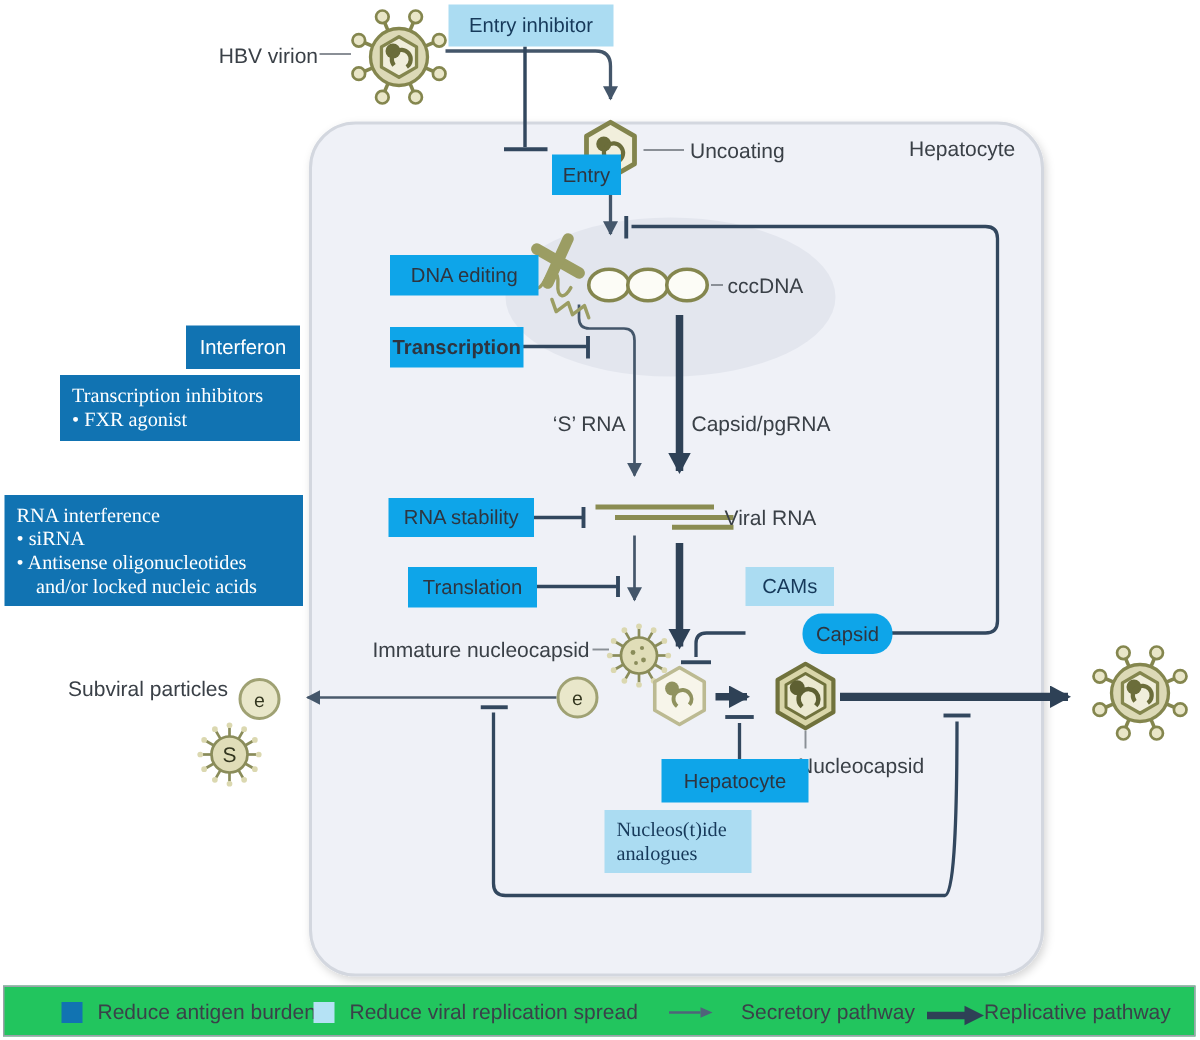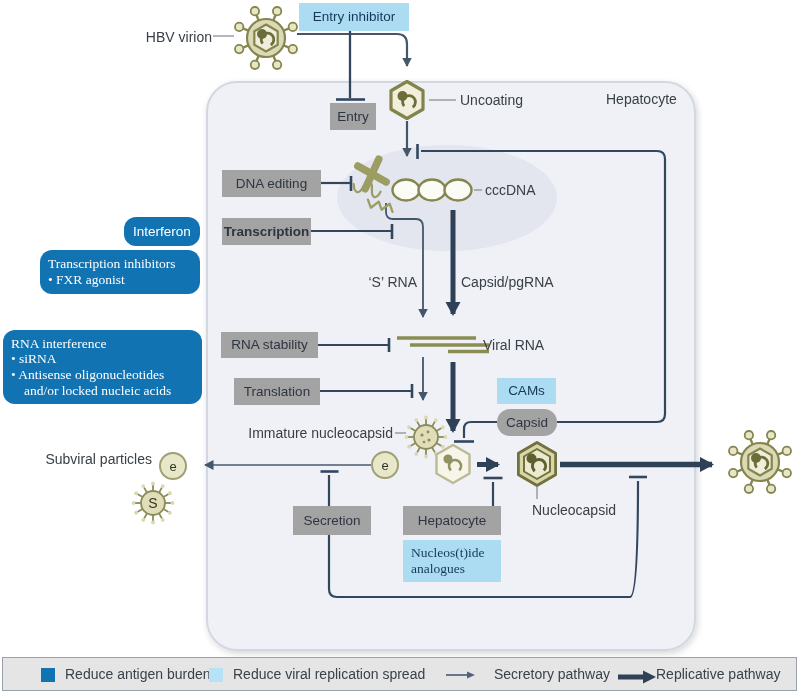--- a/index.html
+++ b/index.html
@@ -3,28 +3,28 @@
 <meta charset="utf-8">
 <style>
   html,body{margin:0;padding:0;background:#ffffff;}
   #fig{position:relative;width:800px;height:693px;background:#ffffff;
        font-family:"Liberation Sans",sans-serif;overflow:hidden;}
   #wires{position:absolute;left:0;top:0;z-index:1;}
   .lbl{position:absolute;z-index:3;font-size:14px;color:#3a4047;white-space:nowrap;}
   .r{text-align:right;}
   .box{position:absolute;z-index:3;display:flex;align-items:center;justify-content:center;
        font-size:13.5px;line-height:1.15;text-align:center;}
-  .box-gray{background:#a3a3a3;color:#2e3540;}
-  .box-dark{background:#1173b2;color:#ffffff;border-radius:12px;}
+  .box-gray{background:#0ea5e9;color:#2e3540;margin-left:38px;}
+  .box-dark{background:#1173b2;color:#ffffff;}
   .box-light{background:#abdcf2;color:#16395a;}
   .box-multi{flex-direction:column;align-items:flex-start;justify-content:center;
        text-align:left;padding:4px 8px;box-sizing:border-box;font-family:Liberation Serif, serif;}
   .indent{padding-left:13px;}
   #legend{position:absolute;left:2px;top:657px;width:793px;height:32px;z-index:3;
-       border:1.5px solid #9ba1a9;background:#e5e5e5;}
+       border:1.5px solid #9ba1a9;background:#22c55e;}
   .lg-item{position:absolute;top:8px;font-size:14px;color:#3a4149;white-space:nowrap;}
   .sw{position:absolute;top:10px;width:14px;height:14px;display:inline-block;}
   .sw-dark{background:#1173b2;}
   .sw-light{background:#b5e2f5;}
   .lg-arrow{position:absolute;top:11px;}
 </style>
 </head>
 <body>
 
 <div id="fig">
@@ -258,21 +258,20 @@
   <span>Nucleos(t)ide</span>
   <span>analogues</span>
 </div>
 
 <div class="box box-gray" style="left:330px;top:103px;width:46px;height:27px;">Entry</div>
 <div class="box box-gray" style="left:222px;top:170px;width:99px;height:27px;">DNA editing</div>
 <div class="box box-gray" style="left:222px;top:218px;width:89px;height:27px;font-weight:bold;">Transcription</div>
 <div class="box box-gray" style="left:221px;top:332px;width:97px;height:26px;">RNA stability</div>
 <div class="box box-gray" style="left:234px;top:378px;width:86px;height:27px;">Translation</div>
 <div class="box box-gray" style="left:497px;top:409px;width:60px;height:27px;border-radius:13px;">Capsid</div>
-<div class="box box-gray" style="left:293px;top:506px;width:78px;height:29px;">Secretion</div>
 <div class="box box-gray" style="left:403px;top:506px;width:98px;height:29px;">Hepatocyte</div>
 
 <div id="legend">
   <span class="sw sw-dark" style="left:38px;"></span>
   <span class="lg-item" style="left:62px;">Reduce antigen burden</span>
   <span class="sw sw-light" style="left:206px;"></span>
   <span class="lg-item" style="left:230px;">Reduce viral replication spread</span>
   <svg class="lg-arrow" style="left:442px;" width="32" height="12">
     <line x1="1" y1="6" x2="22" y2="6" stroke="#50637a" stroke-width="1.7"></line>
     <polygon points="22,2.5 30,6 22,9.5" fill="#50637a"></polygon>

